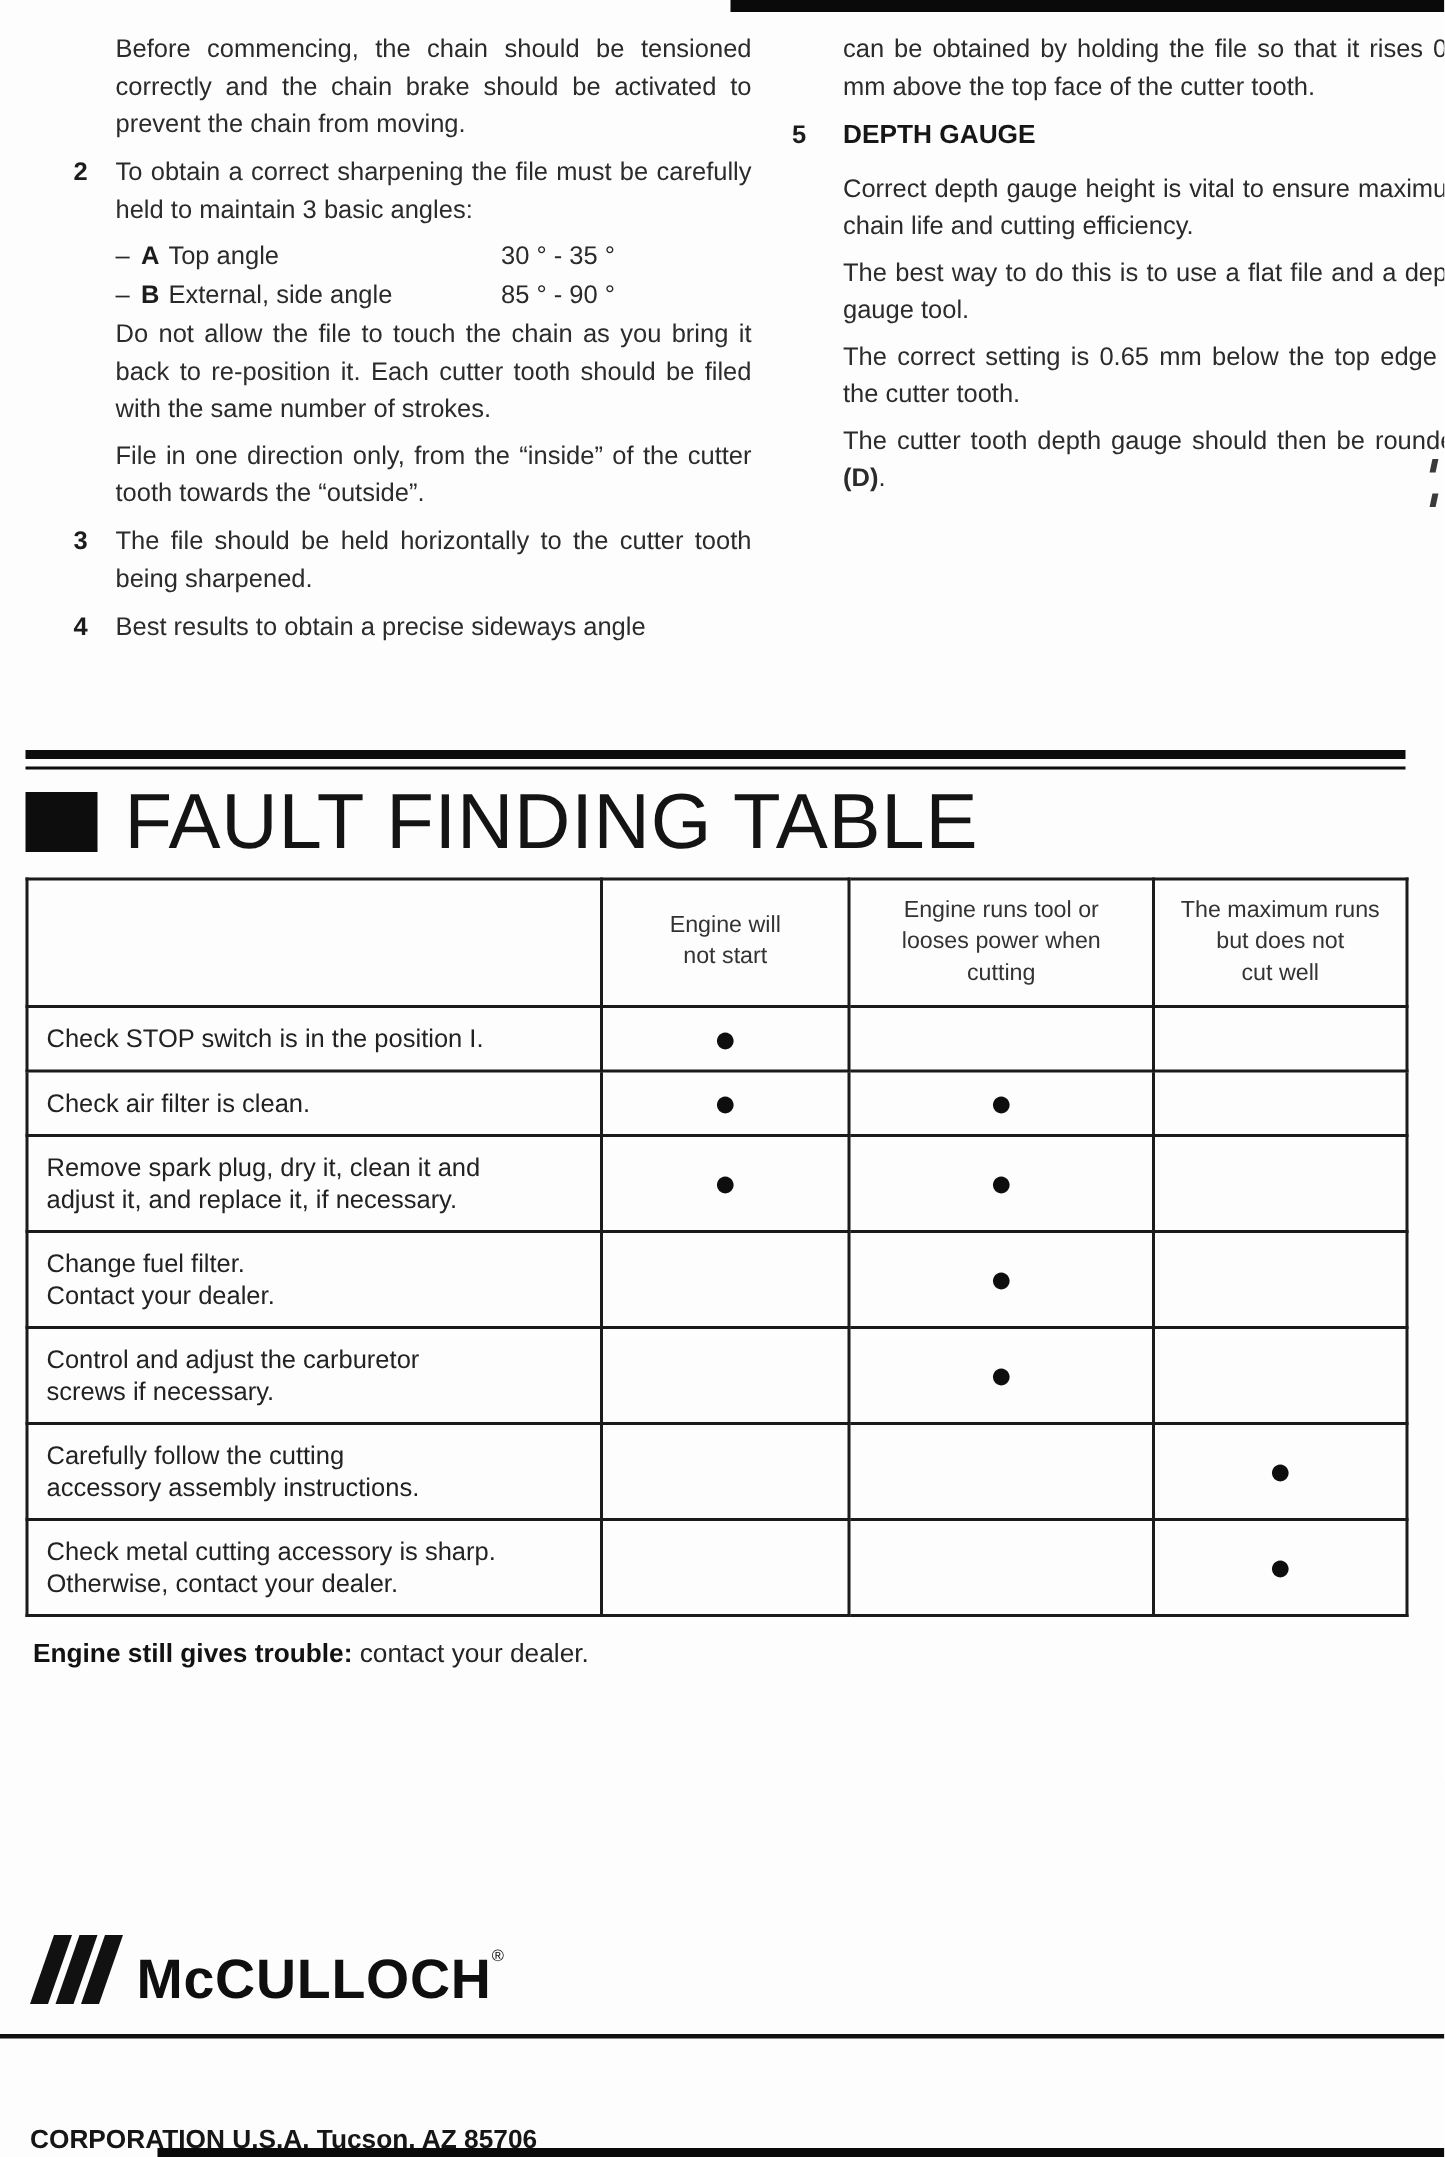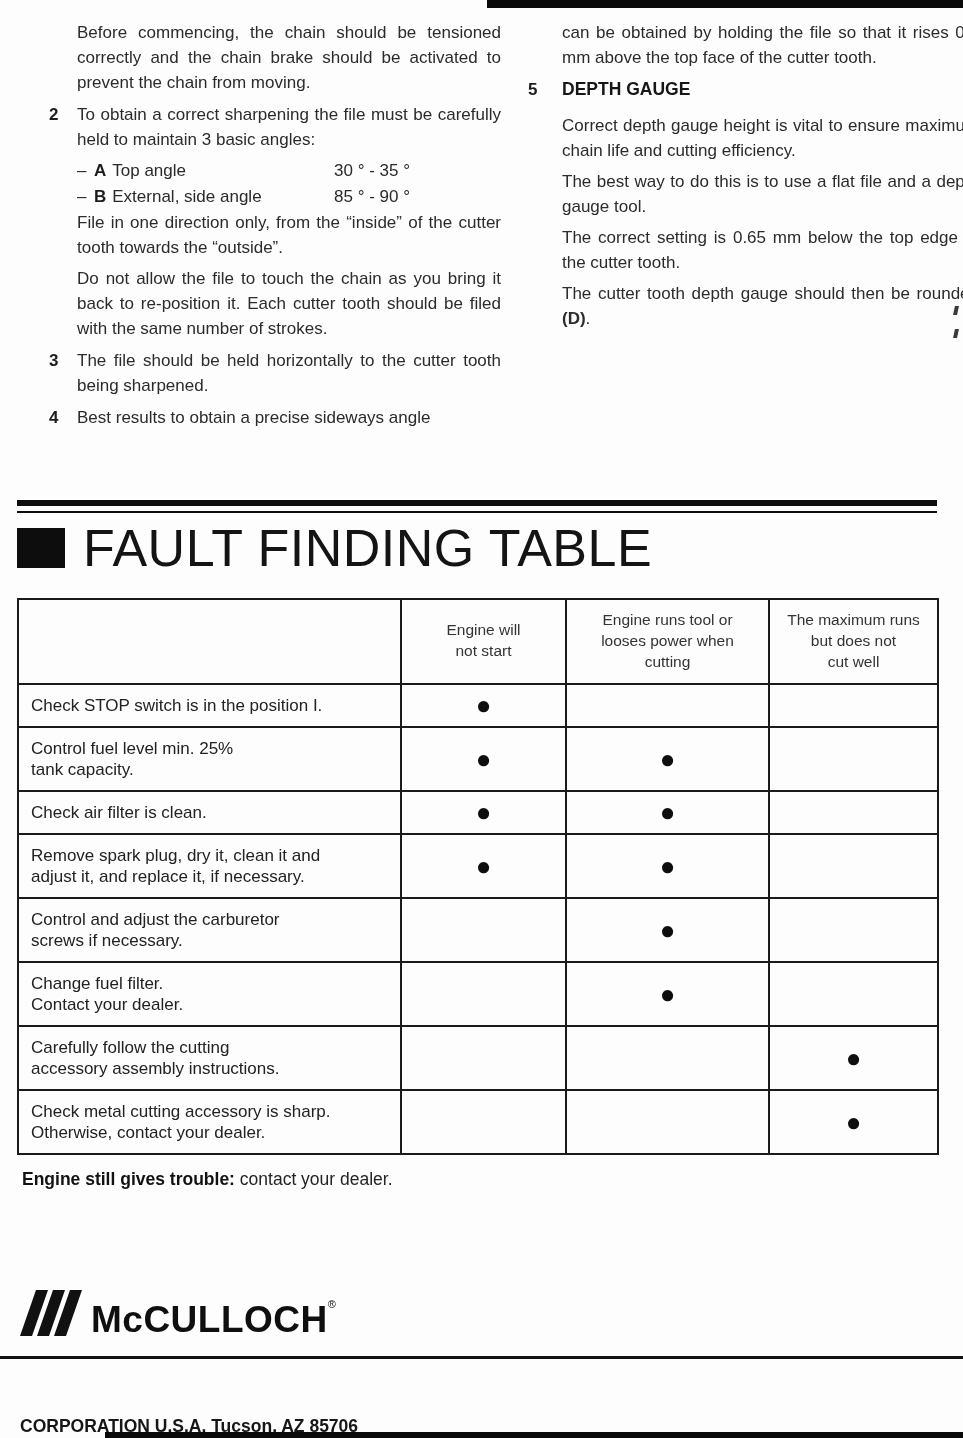--- a/index.html
+++ b/index.html
@@ -38,21 +38,21 @@
   .angle-value { position: absolute; left: 257px; top: 0; }
 
   
   .fault-section { position: absolute; top: 500px; left: 17px; width: 920px; }
   .rule-thick { height: 6px; background: #0d0d0d; }
   .rule-thin  { height: 2px; background: #0d0d0d; margin-top: 5px; }
   .fault-heading { display: flex; align-items: center; margin-top: 12px; height: 46px; }
   .heading-square { width: 48px; height: 40px; background: #0d0d0d; margin-right: 18px; flex: 0 0 48px; }
   .fault-title { font-size: 52px; letter-spacing: 0.5px; font-weight: 400; color: #141414; white-space: nowrap; }
 
-  table.fault { border-collapse: collapse; table-layout: fixed; width: 920px; margin-top: 27px; }
+  table.fault { border-collapse: collapse; table-layout: fixed; width: 920px; margin-top: 14px; }
   table.fault th, table.fault td { border: 2px solid #1b1b1b; vertical-align: middle; }
   th.hcell { font-weight: 400; font-size: 15.5px; line-height: 1.35; color: #333; text-align: center; white-space: pre-line; padding: 10px 6px; }
   td.label-cell { font-size: 17px; line-height: 21px; color: #222; white-space: pre-line; padding: 10px 10px 10px 12px; text-align: left; }
   td.mark-cell { text-align: center; padding: 4px 0; }
   .dot { font-size: 26px; line-height: 1; color: #0e0e0e; }
 
   .table-note { margin-top: 14px; font-size: 17.5px; color: #242424; padding-left: 5px; }
   .table-note b { color: #121212; }
 
   
@@ -96,22 +96,22 @@
       <div class="item">
         <div class="num">2</div>
         <div class="body">
           <p class="p">To obtain a correct sharpening the file must be carefully held to maintain 3 basic angles:</p>
           <div class="angle-row">
             <span class="angle-dash">–</span><span class="angle-letter">A</span><span class="angle-label">Top angle</span><span class="angle-value">30 ° - 35 °</span>
           </div>
           <div class="angle-row">
             <span class="angle-dash">–</span><span class="angle-letter">B</span><span class="angle-label">External, side angle</span><span class="angle-value">85 ° - 90 °</span>
           </div>
+          <p class="p">Do not allow the file to touch the chain as you bring it back to re-position it. Each cutter tooth should be filed with the same number of strokes.</p>
           <p class="p">File in one direction only, from the “inside” of the cutter tooth towards the “outside”.</p>
-          <p class="p">Do not allow the file to touch the chain as you bring it back to re-position it. Each cutter tooth should be filed with the same number of strokes.</p>
         </div>
       </div>
 
       <div class="item">
         <div class="num">3</div>
         <div class="body">
           <p class="p">The file should be held horizontally to the cutter tooth being sharpened.</p>
         </div>
       </div>
 
@@ -183,49 +183,42 @@
         </tr>
       </thead>
       <tbody>
         <tr>
           <td class="label-cell">Check STOP switch is in the position I.</td>
           <td class="mark-cell"><span class="dot">●</span></td>
           <td class="mark-cell"><span class="dot"></span></td>
           <td class="mark-cell"><span class="dot"></span></td>
         </tr>
         <tr>
-          <td class="label-cell">Control fuel level min. 25%
-tank capacity.</td>
-          <td class="mark-cell"><span class="dot">●</span></td>
-          <td class="mark-cell"><span class="dot">●</span></td>
-          <td class="mark-cell"><span class="dot"></span></td>
-        </tr>
-        <tr>
           <td class="label-cell">Check air filter is clean.</td>
           <td class="mark-cell"><span class="dot">●</span></td>
           <td class="mark-cell"><span class="dot">●</span></td>
           <td class="mark-cell"><span class="dot"></span></td>
         </tr>
         <tr>
           <td class="label-cell">Remove spark plug, dry it, clean it and
 adjust it, and replace it, if necessary.</td>
           <td class="mark-cell"><span class="dot">●</span></td>
           <td class="mark-cell"><span class="dot">●</span></td>
           <td class="mark-cell"><span class="dot"></span></td>
         </tr>
         <tr>
+          <td class="label-cell">Change fuel filter.
+Contact your dealer.</td>
+          <td class="mark-cell"><span class="dot"></span></td>
+          <td class="mark-cell"><span class="dot">●</span></td>
+          <td class="mark-cell"><span class="dot"></span></td>
+        </tr>
+        <tr>
           <td class="label-cell">Control and adjust the carburetor
 screws if necessary.</td>
-          <td class="mark-cell"><span class="dot"></span></td>
-          <td class="mark-cell"><span class="dot">●</span></td>
-          <td class="mark-cell"><span class="dot"></span></td>
-        </tr>
-        <tr>
-          <td class="label-cell">Change fuel filter.
-Contact your dealer.</td>
           <td class="mark-cell"><span class="dot"></span></td>
           <td class="mark-cell"><span class="dot">●</span></td>
           <td class="mark-cell"><span class="dot"></span></td>
         </tr>
         <tr>
           <td class="label-cell">Carefully follow the cutting
 accessory assembly instructions.</td>
           <td class="mark-cell"><span class="dot"></span></td>
           <td class="mark-cell"><span class="dot"></span></td>
           <td class="mark-cell"><span class="dot">●</span></td>

